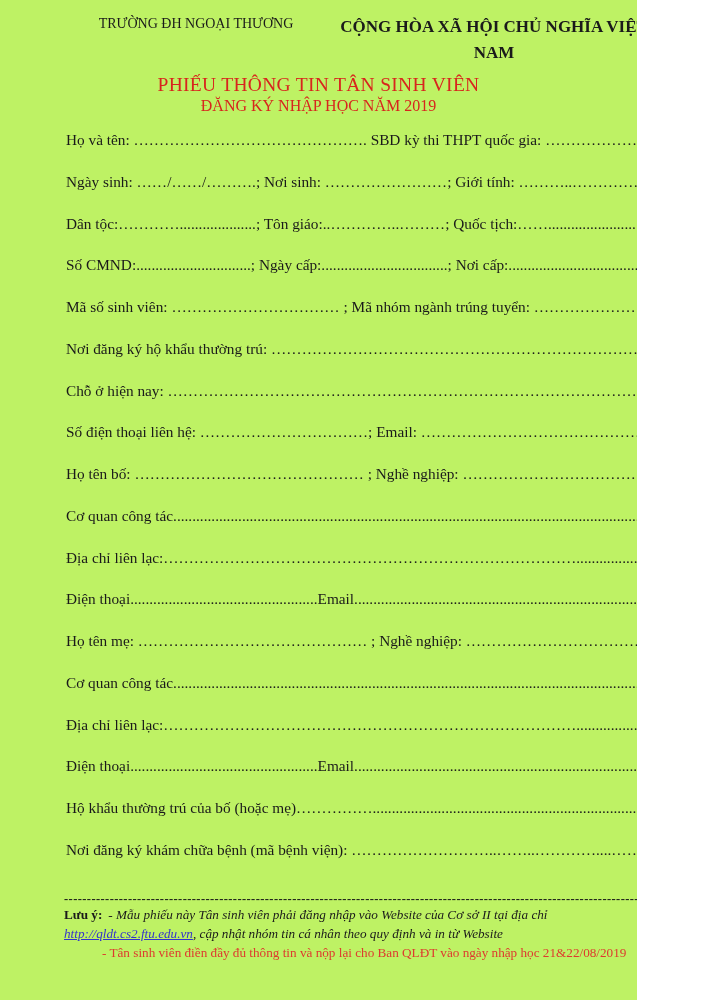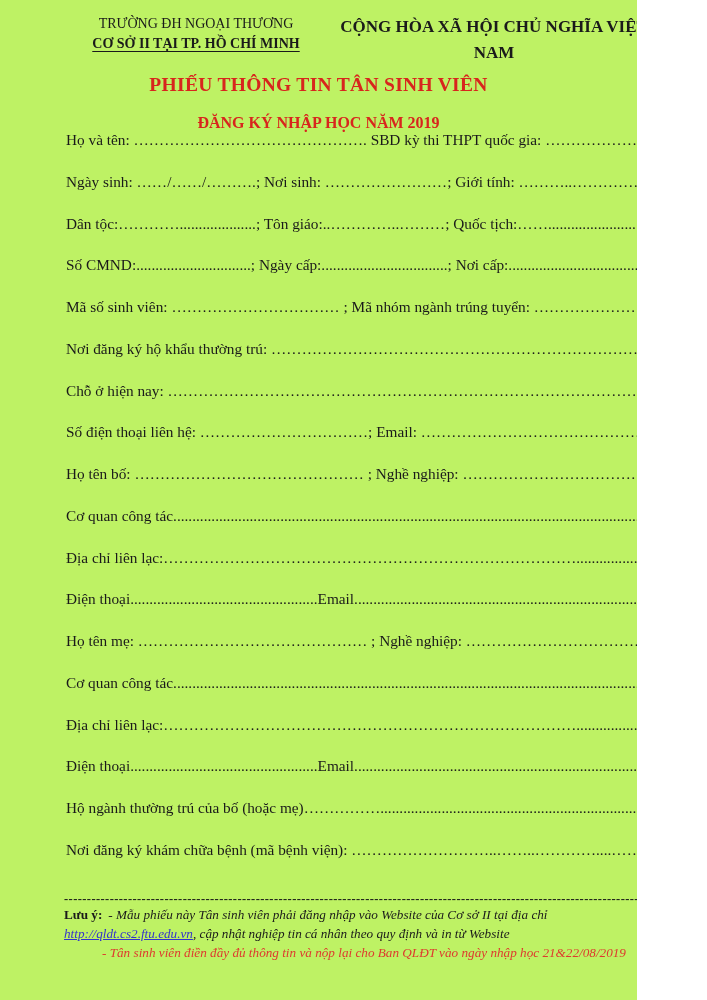--- a/index.html
+++ b/index.html
@@ -45,24 +45,24 @@
     text-decoration-thickness: 1.4px;
   }
   
   .title {
     position: absolute;
     top: 74px;
     left: 0;
     width: 100%;
     text-align: center;
     color: var(--title-red);
-    font-weight: bold;
+    font-weight: normal;
   }
   .title-line1 { font-size: 19.5px; letter-spacing: 0.3px; }
-  .title-line2 { font-size: 16px; margin-top: 18px; }
+  .title-line2 { font-size: 16px; margin-top: 1px; }
   
   .form {
     position: absolute;
     top: 119px;
     left: 66px;
     width: 572px;
     font-size: 15.3px;
   }
   .fline {
     height: 41.75px;
@@ -95,33 +95,31 @@
     font-weight: bold;
     margin-right: 6px;
   }
   .link {
     color: var(--link-blue);
     text-decoration: underline;
     cursor: pointer;
   }
   .red-note {
     color: var(--note-red);
-    font-style: italic;
     margin-left: 38px;
     margin-top: 1px;
   }
 </style>
 </head>
 <body>
 
 <div class="page">
 
   <div class="header-left">
     <div>TRƯỜNG ĐH NGOẠI THƯƠNG</div>
-    <div class="bold"><span class="u">CƠ SỞ II TẠI TP. HỒ CHÍ MINH</span></div>
   </div>
 
   <div class="header-right">
     <div>CỘNG HÒA XÃ HỘI CHỦ NGHĨA VIỆT NAM</div>
   </div>
 
   <div class="title">
     <div class="title-line1">PHIẾU THÔNG TIN TÂN SINH VIÊN</div>
     <div class="title-line2">ĐĂNG KÝ NHẬP HỌC NĂM 2019</div>
   </div>
@@ -136,25 +134,25 @@
     <div class="fline"><span>Chỗ ở hiện nay: ………………………………………………………………………………………..……….</span><span class="it"></span><span></span></div>
     <div class="fline"><span>Số điện thoại liên hệ: ……………………………; Email: …………………………………………………...…</span><span class="it"></span><span></span></div>
     <div class="fline"><span>Họ tên bố: ……………………………………… ; Nghề nghiệp: ……………………………………………..</span><span class="it"></span><span></span></div>
     <div class="fline"><span>Cơ quan công tác................................................................................................................................................................</span><span class="it"></span><span></span></div>
     <div class="fline"><span>Địa chỉ liên lạc:……………………………………………………………………….....................................................</span><span class="it"></span><span></span></div>
     <div class="fline"><span>Điện thoại.................................................Email...............................................................................................................</span><span class="it"></span><span></span></div>
     <div class="fline"><span>Họ tên mẹ: ……………………………………… ; Nghề nghiệp: ……………………………………………...</span><span class="it"></span><span></span></div>
     <div class="fline"><span>Cơ quan công tác................................................................................................................................................................</span><span class="it"></span><span></span></div>
     <div class="fline"><span>Địa chỉ liên lạc:……………………………………………………………………….....................................................</span><span class="it"></span><span></span></div>
     <div class="fline"><span>Điện thoại.................................................Email...............................................................................................................</span><span class="it"></span><span></span></div>
-    <div class="fline"><span>Hộ ngành thường trú của bố </span><span class="it">(hoặc mẹ)</span><span>……………...........................................................................................……</span></div>
+    <div class="fline"><span>Hộ khẩu thường trú của bố </span><span class="it">(hoặc mẹ)</span><span>……………...........................................................................................……</span></div>
     <div class="fline"><span>Nơi đăng ký khám chữa bệnh </span><span class="it">(mã bệnh viện)</span><span>: ………………………..……..…………....……………………</span></div>
   </div>
 
   <div class="footer">
     <div class="dashes">--------------------------------------------------------------------------------------------------------------------------------------------------------------------------------------------------------------------</div>
     <div class="note">
-      <span class="note-label">Lưu ý:</span><span>- Mẫu phiếu này Tân sinh viên phải đăng nhập vào Website của Cơ sở II tại địa chỉ </span><a class="link">http://qldt.cs2.ftu.edu.vn</a><span>, cập nhật nghiệp tin cá nhân theo quy định và in từ Website</span>
+      <span class="note-label">Lưu ý:</span><span>- Mẫu phiếu này Tân sinh viên phải đăng nhập vào Website của Cơ sở II tại địa chỉ </span><a class="link">http://qldt.cs2.ftu.edu.vn</a><span>, cập nhật nhóm tin cá nhân theo quy định và in từ Website</span>
     </div>
     <div class="red-note">- Tân sinh viên điền đầy đủ thông tin và nộp lại cho Ban QLĐT vào ngày nhập học 21&amp;22/08/2019</div>
   </div>
 
 </div>
 
 </body></html>

